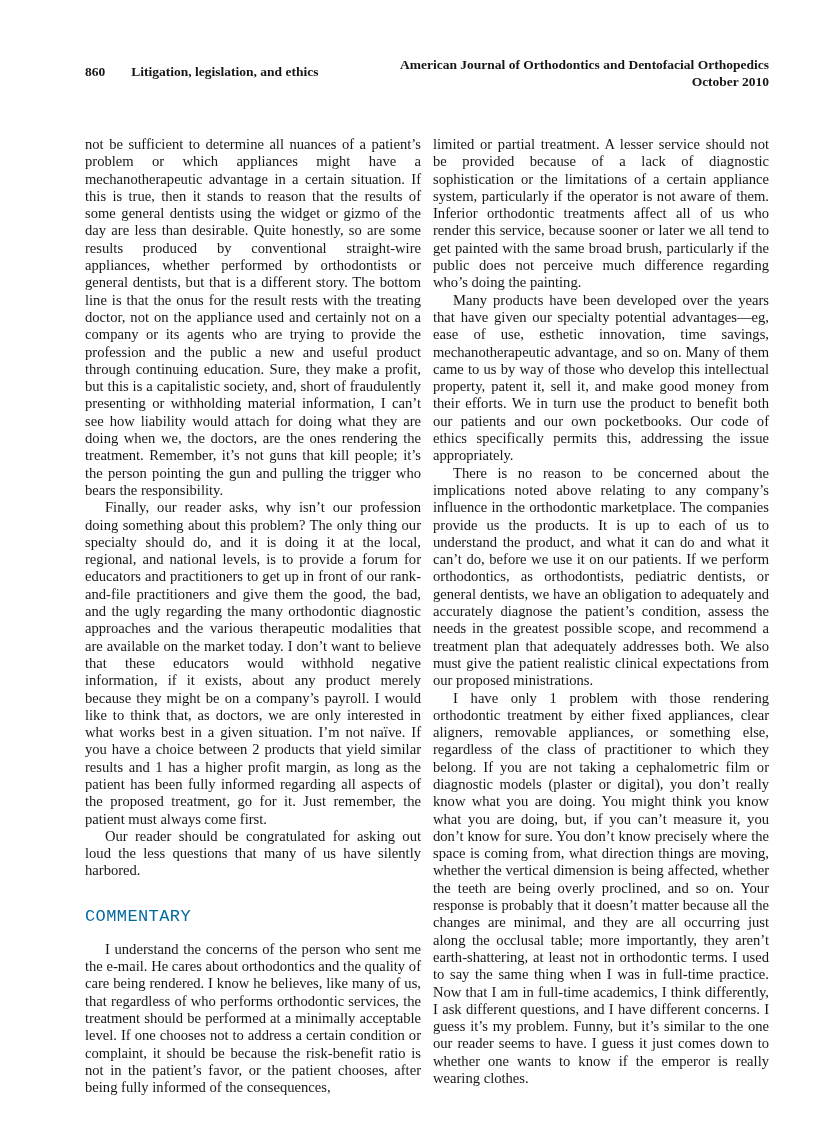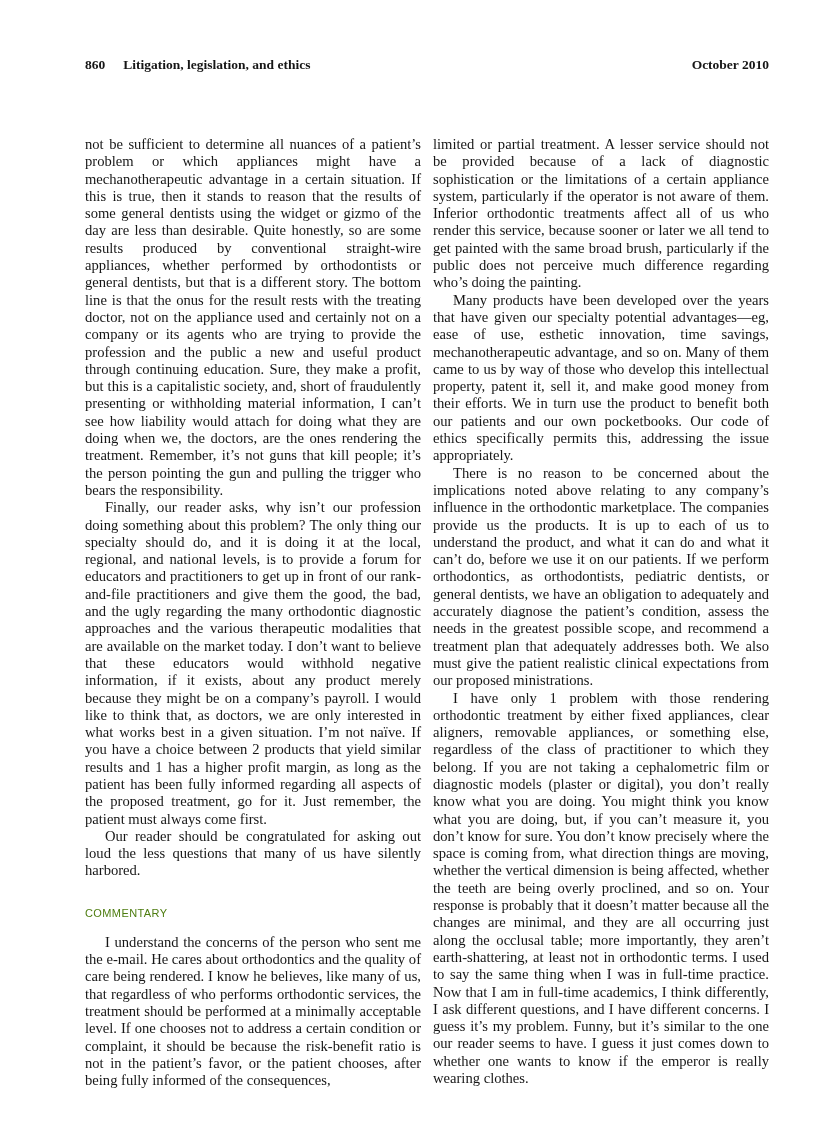--- a/index.html
+++ b/index.html
@@ -27,22 +27,23 @@
     right: 69px;
     display: flex;
     justify-content: space-between;
     align-items: flex-start;
     font-size: 13.5px;
     font-weight: bold;
     line-height: 16.5px;
   }
   .running-head-left {
     display: flex;
-    gap: 18px;
+    gap: 26px;
     white-space: nowrap;
+    margin-top: 7px;
   }
   .running-head-right {
     text-align: right;
   }
   .columns {
     position: absolute;
     top: 136px;
     left: 85px;
     right: 69px;
     display: flex;
@@ -57,40 +58,41 @@
     font-size: 14.6px;
     line-height: 17.3px;
     text-align: justify;
     hyphens: auto;
     -webkit-hyphens: auto;
   }
   p.body-para.indent {
     text-indent: 20px;
   }
   h2.section-heading {
-    font-family: Liberation Sans, sans-serif;
-    font-size: 11px;
+    font-family: Liberation Mono, monospace;
+    font-size: 17px;
     font-weight: normal;
     letter-spacing: 0.4px;
-    color: #4d7c0f;
+    color: #0369a1;
     margin: 27px 0 15px 0;
     text-align: left;
   }
 </style>
 </head>
 <body>
 
 <div class="page">
 
   <div class="running-head">
     <div class="running-head-left">
       <span>860</span>
       <span>Litigation, legislation, and ethics</span>
     </div>
     <div class="running-head-right">
+      <div>American Journal of Orthodontics and Dentofacial Orthopedics</div>
       <div>October 2010</div>
     </div>
   </div>
 
   <div class="columns">
 
     <div class="column">
       <p class="body-para">not be sufficient to determine all nuances of a patient’s problem or which appliances might have a mechanotherapeutic advantage in a certain situation. If this is true, then it stands to reason that the results of some general dentists using the widget or gizmo of the day are less than desirable. Quite honestly, so are some results produced by conventional straight-wire appliances, whether performed by orthodontists or general dentists, but that is a different story. The bottom line is that the onus for the result rests with the treating doctor, not on the appliance used and certainly not on a company or its agents who are trying to provide the profession and the public a new and useful product through continuing education. Sure, they make a profit, but this is a capitalistic society, and, short of fraudulently presenting or withholding material information, I can’t see how liability would attach for doing what they are doing when we, the doctors, are the ones rendering the treatment. Remember, it’s not guns that kill people; it’s the person pointing the gun and pulling the trigger who bears the responsibility.</p>
       <p class="body-para indent">Finally, our reader asks, why isn’t our profession doing something about this problem? The only thing our specialty should do, and it is doing it at the local, regional, and national levels, is to provide a forum for educators and practitioners to get up in front of our rank-and-file practitioners and give them the good, the bad, and the ugly regarding the many orthodontic diagnostic approaches and the various therapeutic modalities that are available on the market today. I don’t want to believe that these educators would withhold negative information, if it exists, about any product merely because they might be on a company’s payroll. I would like to think that, as doctors, we are only interested in what works best in a given situation. I’m not naïve. If you have a choice between 2 products that yield similar results and 1 has a higher profit margin, as long as the patient has been fully informed regarding all aspects of the proposed treatment, go for it. Just remember, the patient must always come first.</p>
       <p class="body-para indent">Our reader should be congratulated for asking out loud the less questions that many of us have silently harbored.</p>

